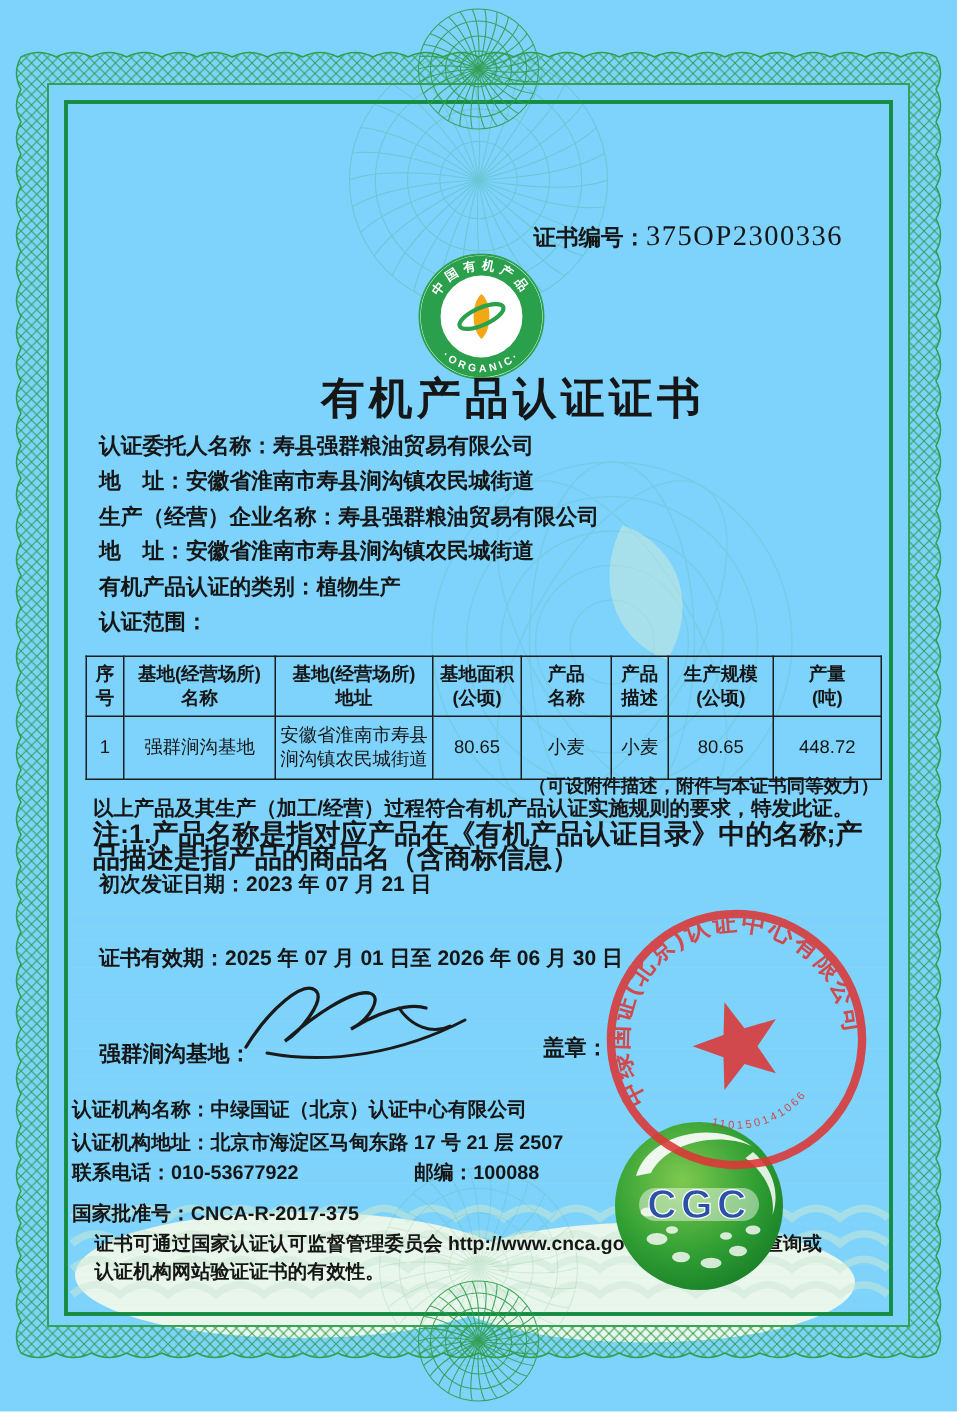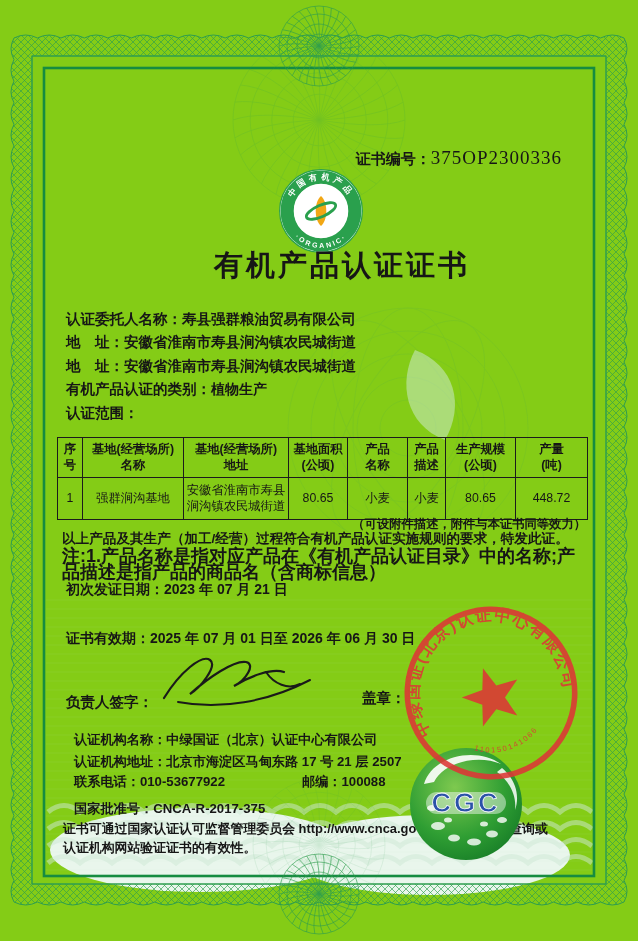--- a/index.html
+++ b/index.html
@@ -1,51 +1,51 @@
 <!DOCTYPE html>
 <html><head>
 <meta charset="utf-8">
 <style>
   html,body{margin:0;padding:0;background:#fff;}
-  .page{position:relative;width:638px;height:941px;background:#84cc16;overflow:hidden;
+  .page{position:relative;width:638px;height:941px;background:#7dd3fc;overflow:hidden;
         font-family:"Liberation Sans","DejaVu Sans",sans-serif;color:#161616;}
   .abs{position:absolute;}
   svg{display:block;}
   #frame-svg{position:absolute;left:0;top:0;z-index:0;pointer-events:none;}
   .content{position:absolute;left:0;top:0;width:100%;height:100%;z-index:2;}
 
   .cert-no{top:147px;right:76px;font-family:"Liberation Serif","DejaVu Serif",serif;white-space:nowrap;}
   .cert-no .lab{font-size:15px;font-weight:700;}
   .cert-no .num{font-size:19px;letter-spacing:1px;}
 
   .org-logo{position:absolute;left:277px;top:165px;width:88px;height:92px;}
 
   .title{top:246px;left:0;width:100%;text-align:center;font-size:29px;font-weight:800;letter-spacing:3px;padding-left:23px;}
 
-  .fields{top:287px;left:66px;width:524px;margin-top:21px;}
+  .fields{top:287px;left:66px;width:524px;}
   .fline{line-height:23.4px;font-size:14.5px;font-weight:700;white-space:nowrap;}
   .fvalue.kai{font-family:"Liberation Serif","DejaVu Serif",serif;font-weight:600;font-size:14px;}
 
   table.cert-table{position:absolute;left:57px;top:437px;width:530px;border-collapse:collapse;
     table-layout:fixed;font-size:12.3px;text-align:center;}
   table.cert-table th,table.cert-table td{border:1.2px solid #1c1c1c;padding:1px 2px;vertical-align:middle;}
   table.cert-table th{font-weight:700;line-height:1.3;height:37px;}
   table.cert-table td{height:39px;line-height:1.3;}
 
   .attach-note{top:516px;left:250px;width:336px;text-align:right;font-size:12.3px;font-weight:600;
     font-family:"Liberation Serif","DejaVu Serif",serif;white-space:nowrap;}
   .statement{top:530px;left:62px;font-size:13.6px;font-weight:700;white-space:nowrap;}
   .remark{top:548px;left:62px;width:526px;font-size:18px;font-weight:700;line-height:16.2px;}
 
   .dline{left:66px;font-size:14px;font-weight:700;white-space:nowrap;}
   .sig-label{left:66px;top:693px;font-size:14.5px;font-weight:700;}
   .seal-label{left:362px;top:689px;font-size:14.5px;font-weight:700;}
   .signature{position:absolute;left:150px;top:644px;width:180px;height:74px;z-index:2;}
 
-  .aline{left:74px;font-size:13.2px;font-weight:700;white-space:nowrap;}
+  .aline{left:48px;font-size:13.2px;font-weight:700;white-space:nowrap;}
   .phone-val{display:inline-block;min-width:162px;}
 
   .footer-line{left:63px;font-size:12.9px;font-weight:700;white-space:nowrap;}
 
   .seal{position:absolute;left:398px;top:600px;width:186px;height:186px;z-index:4;}
   .cgc-globe{position:absolute;left:404px;top:742px;width:124px;height:124px;z-index:3;}
 </style>
 </head>
 <body>
 
@@ -292,20 +292,21 @@
       </text>
       <path d="M50 33 C58 39.5 58 60.5 50 67 C42 60.5 42 39.5 50 33 Z" fill="#f2a714"></path>
       <ellipse cx="50" cy="50" rx="18" ry="6.5" fill="none" stroke="#2aa04d" stroke-width="3.2" transform="rotate(-24 50 50)"></ellipse>
     </svg>
 
     <div class="abs title">有机产品认证证书</div>
 
     <div class="abs fields">
       <div class="fline"><span class="flabel">认证委托人名称：</span><span class="fvalue">寿县强群粮油贸易有限公司</span></div>
       <div class="fline"><span class="flabel">地　址：</span><span class="fvalue">安徽省淮南市寿县涧沟镇农民城街道</span></div>
+      <div class="fline"><span class="flabel">生产（经营）企业名称：</span><span class="fvalue">寿县强群粮油贸易有限公司</span></div>
       <div class="fline"><span class="flabel">地　址：</span><span class="fvalue">安徽省淮南市寿县涧沟镇农民城街道</span></div>
       <div class="fline"><span class="flabel">有机产品认证的类别：</span><span class="fvalue kai">植物生产</span></div>
       <div class="fline"><span class="flabel">认证范围：</span><span class="fvalue"></span></div>
     </div>
 
     <table class="cert-table">
       <colgroup>
         <col style="width:25px">
           <col style="width:101px">
           <col style="width:105px">
@@ -350,21 +351,21 @@
     </div>
     <div class="abs dline" style="top:630px">
       <span>证书有效期：</span><span>2025 年 07 月 01 日至 2026 年 06 月 30 日</span>
     </div>
 
     <svg class="signature" viewBox="0 0 180 74">
       <path d="M14 54 C30 28 52 10 60 16 C68 22 50 44 40 50 C58 34 84 16 96 18 C106 20 96 36 84 42 C100 32 122 24 134 28" stroke="#1a1a1a" stroke-width="2.2" fill="none" stroke-linecap="round"></path>
       <path d="M28 58 C70 66 118 58 160 36" stroke="#1a1a1a" stroke-width="2" fill="none" stroke-linecap="round"></path>
       <path d="M116 28 C124 40 138 46 150 40" stroke="#1a1a1a" stroke-width="2" fill="none" stroke-linecap="round"></path>
     </svg>
-    <div class="abs sig-label">负责人签字：</div>
+    <div class="abs sig-label">强群涧沟基地：</div>
     <div class="abs seal-label">盖章：</div>
 
     <svg class="seal" viewBox="0 0 200 200">
       <g opacity="0.88" transform="rotate(-18 100 100)">
         <circle cx="100" cy="100" r="90" fill="none" stroke="#dd3636" stroke-width="6"></circle>
         <path id="sealTop" d="M 26.7 126.7 A 78 78 0 1 1 173.3 126.7" fill="none"></path>
         <text fill="#dd3636" font-size="17.5" font-weight="bold" letter-spacing="2">
           <textPath href="#sealTop" startOffset="50%" text-anchor="middle">中绿国证(北京)认证中心有限公司</textPath>
         </text>
         <path id="sealBot" d="M 58.9 149 A 64 64 0 0 0 141.1 149" fill="none"></path>

